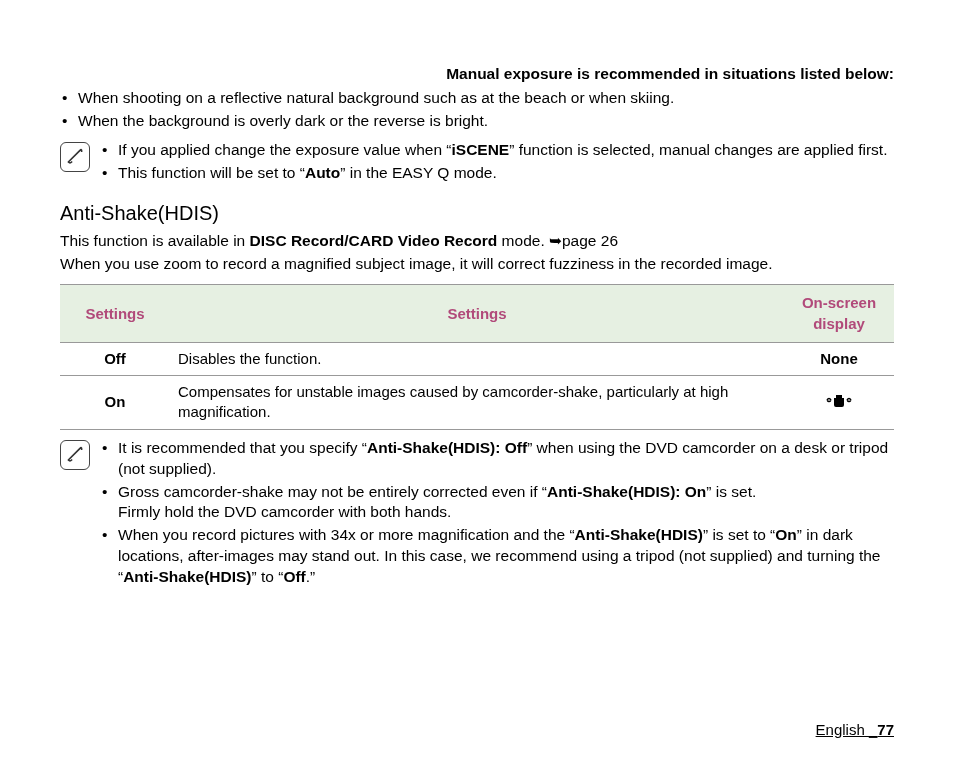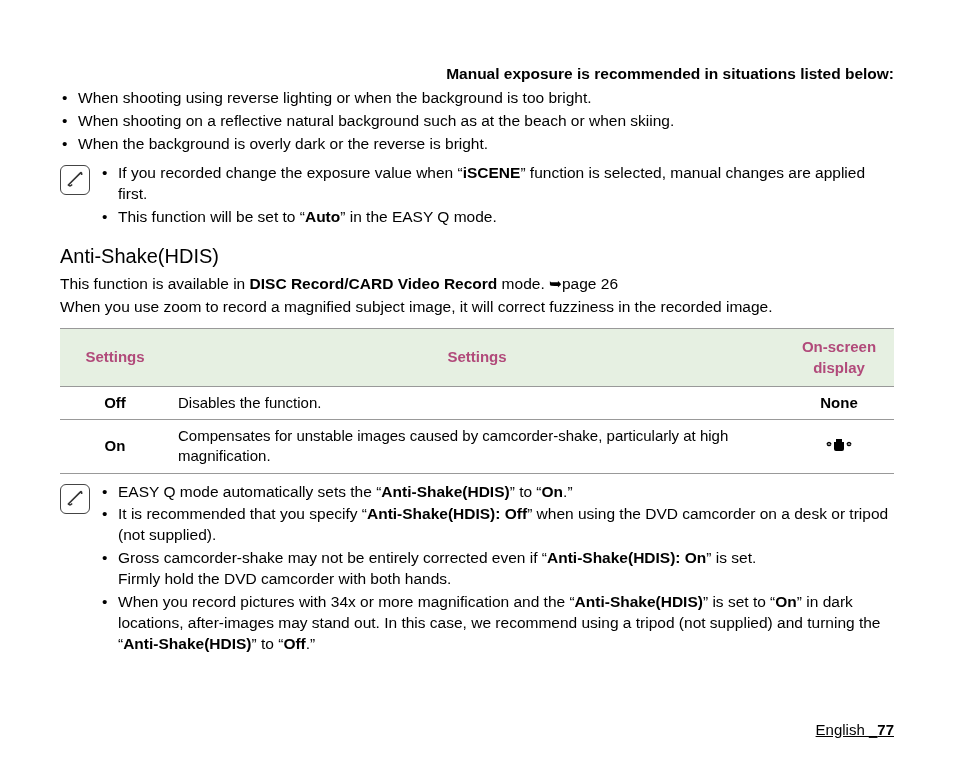--- a/index.html
+++ b/index.html
@@ -61,35 +61,34 @@
     font-size: 15px;
     text-decoration: underline;
   }
   .mixed span.b { font-weight: bold; }
 </style>
 </head>
 <body>
 
 <div class="intro-heading">Manual exposure is recommended in situations listed below:</div>
 <ul class="bullets">
-  <li>When shooting using reverse lighting or when the background is too bright.</li>
   <li>When shooting on a reflective natural background such as at the beach or when skiing.</li>
   <li>When the background is overly dark or the reverse is bright.</li>
 </ul>
 
 <div class="note-block">
   <div class="note-icon">
     <svg viewBox="0 0 24 24">
         <path d="M4 18 L18 4 M4 18 Q6 20 8 18 M18 4 Q20 2 20 5" stroke="#333" stroke-width="2" fill="none" stroke-linecap="round"></path>
       </svg>
   </div>
   <div class="note-content">
     <ul class="bullets">
       <li class="mixed">
-        <span>If you recorded change the exposure value when “</span><span class="b">iSCENE</span><span>” function is selected, manual changes are applied first.</span>
+        <span>If you applied change the exposure value when “</span><span class="b">iSCENE</span><span>” function is selected, manual changes are applied first.</span>
       </li>
       <li class="mixed">
         <span>This function will be set to “</span><span class="b">Auto</span><span>” in the EASY Q mode.</span>
       </li>
     </ul>
   </div>
 </div>
 
 <h2 class="section-title">Anti-Shake(HDIS)</h2>
 <div class="section-desc mixed">
@@ -129,23 +128,20 @@
 
 <div class="note-block">
   <div class="note-icon">
     <svg viewBox="0 0 24 24">
         <path d="M4 18 L18 4 M4 18 Q6 20 8 18 M18 4 Q20 2 20 5" stroke="#333" stroke-width="2" fill="none" stroke-linecap="round"></path>
       </svg>
   </div>
   <div class="note-content">
     <ul class="bullets">
       <li class="mixed">
-        <span>EASY Q mode automatically sets the “</span><span class="b">Anti-Shake(HDIS)</span><span>” to “</span><span class="b">On</span><span>.”</span>
-      </li>
-      <li class="mixed">
         <span>It is recommended that you specify “</span><span class="b">Anti-Shake(HDIS): Off</span><span>” when using the DVD camcorder on a desk or tripod (not supplied).</span>
       </li>
       <li class="mixed">
         <span>Gross camcorder-shake may not be entirely corrected even if “</span><span class="b">Anti-Shake(HDIS): On</span><span>” is set.</span><br>
         <span>Firmly hold the DVD camcorder with both hands.</span>
       </li>
       <li class="mixed">
         <span>When you record pictures with 34x or more magnification and the “</span><span class="b">Anti-Shake(HDIS)</span><span>” is set to “</span><span class="b">On</span><span>” in dark locations, after-images may stand out. In this case, we recommend using a tripod (not supplied) and turning the “</span><span class="b">Anti-Shake(HDIS)</span><span>” to “</span><span class="b">Off</span><span>.”</span>
       </li>
     </ul>

